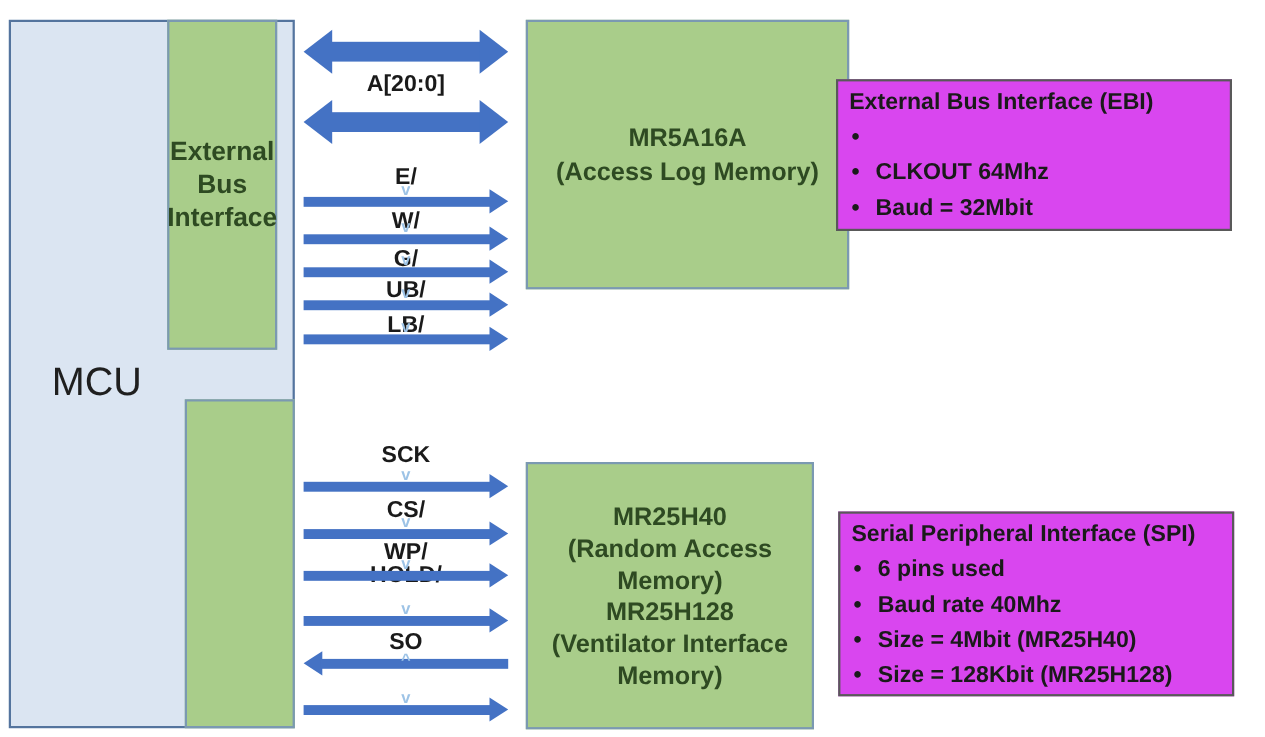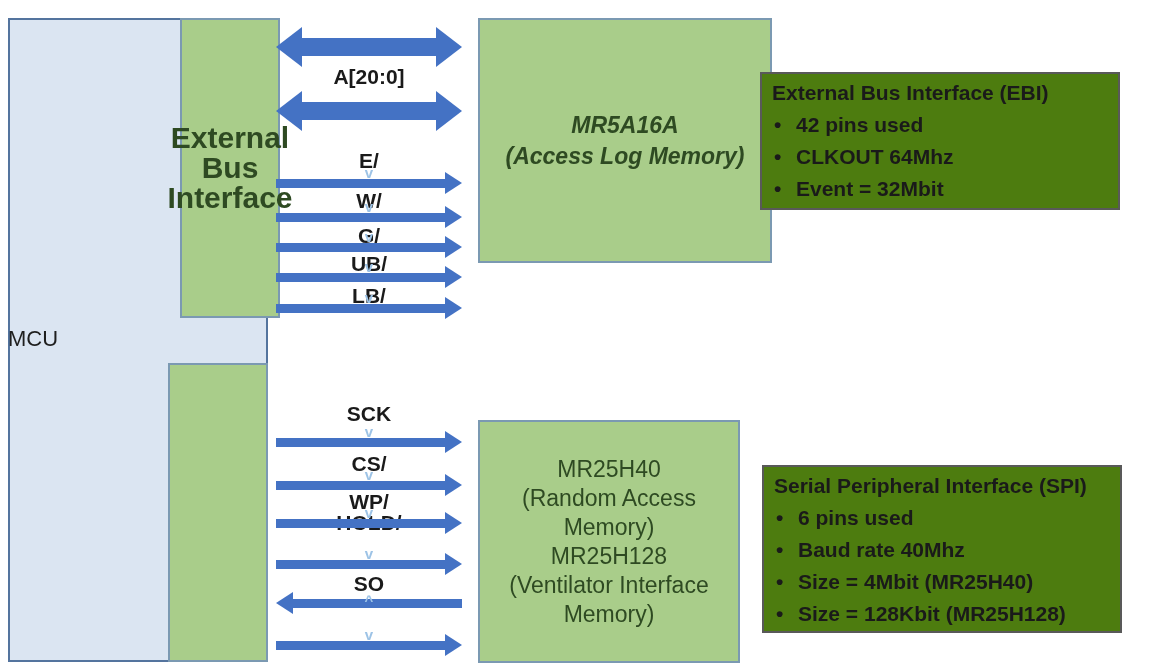--- a/index.html
+++ b/index.html
@@ -26,33 +26,33 @@
     text-align: center;
   }
   .mcu-block {
     left: 8px; top: 18px; width: 260px; height: 644px;
     background: var(--mcu-fill);
     border: 2px solid var(--mcu-border);
   }
   .mcu-label {
     position: absolute;
     left: 8px; top: 326px; width: 160px;
-    text-align: left;
-    font-size: 22px;
+    text-align: center;
+    font-size: 36px;
     color: #1f1f1f;
   }
   .green {
     background: var(--green-fill);
     border: 2px solid var(--green-border);
     color: var(--block-text);
   }
-  .ebi-col-top  { left: 180px; top: 18px;  width: 100px; height: 300px; font-size: 30px; font-weight: 600; line-height: 30px; }
+  .ebi-col-top  { left: 152px; top: 18px;  width: 100px; height: 300px; font-size: 24px; font-weight: 600; line-height: 30px; }
   .ebi-col-bot  { left: 168px; top: 363px; width: 100px; height: 299px; }
-  .memory-1 { left: 478px; top: 18px;  width: 294px; height: 245px; font-size: 23px; font-weight: 700; line-height: 31px; font-style: italic; }
-  .memory-2 { left: 478px; top: 420px; width: 262px; height: 243px; font-size: 23px; font-weight: 400; line-height: 29px; }
+  .memory-1 { left: 478px; top: 18px;  width: 294px; height: 245px; font-size: 23px; font-weight: 700; line-height: 31px; }
+  .memory-2 { left: 478px; top: 420px; width: 262px; height: 243px; font-size: 23px; font-weight: 700; line-height: 29px; }
 
   
   .sig-label {
     position: absolute;
     left: 276px; width: 186px;
     text-align: center;
     font-size: 21px;
     font-weight: 700;
     line-height: 22px;
     color: #1a1a1a;
@@ -92,21 +92,21 @@
     font-size: 15px;
     font-weight: 700;
     line-height: 1;
   }
   .chev.up { top: 1px; }
 
   
   .info-box {
     position: absolute;
     box-sizing: border-box;
-    background: #4d7c0f;
+    background: #d946ef;
     border: 2px solid var(--box-border);
     padding: 3px 10px;
     font-size: 21px;
     font-weight: 600;
     color: #1a1a1a;
     line-height: 32px;
   }
   .info-line { display: flex; }
   .info-line .bullet { width: 22px; flex: none; padding-left: 2px; }
 </style>
@@ -214,29 +214,28 @@
   <div class="arrow thin right" style="top:634px">
     <span class="bar"></span>
     <span class="head hr"></span>
     <span class="chev">v</span>
   </div>
 
   <div class="info-box" style="left:760px; top:72px; width:360px; height:138px">
     <div class="info-title">External Bus Interface (EBI)</div>
     <div class="info-line">
       <span class="bullet">•</span>
-      <span>42 pins used</span>
     </div>
     <div class="info-line">
       <span class="bullet">•</span>
       <span>CLKOUT 64Mhz</span>
     </div>
     <div class="info-line">
       <span class="bullet">•</span>
-      <span>Event = 32Mbit</span>
+      <span>Baud = 32Mbit</span>
     </div>
   </div>
 
   <div class="info-box" style="left:762px; top:465px; width:360px; height:168px">
     <div class="info-title">Serial Peripheral Interface (SPI)</div>
     <div class="info-line">
       <span class="bullet">•</span>
       <span>6 pins used</span>
     </div>
     <div class="info-line">

